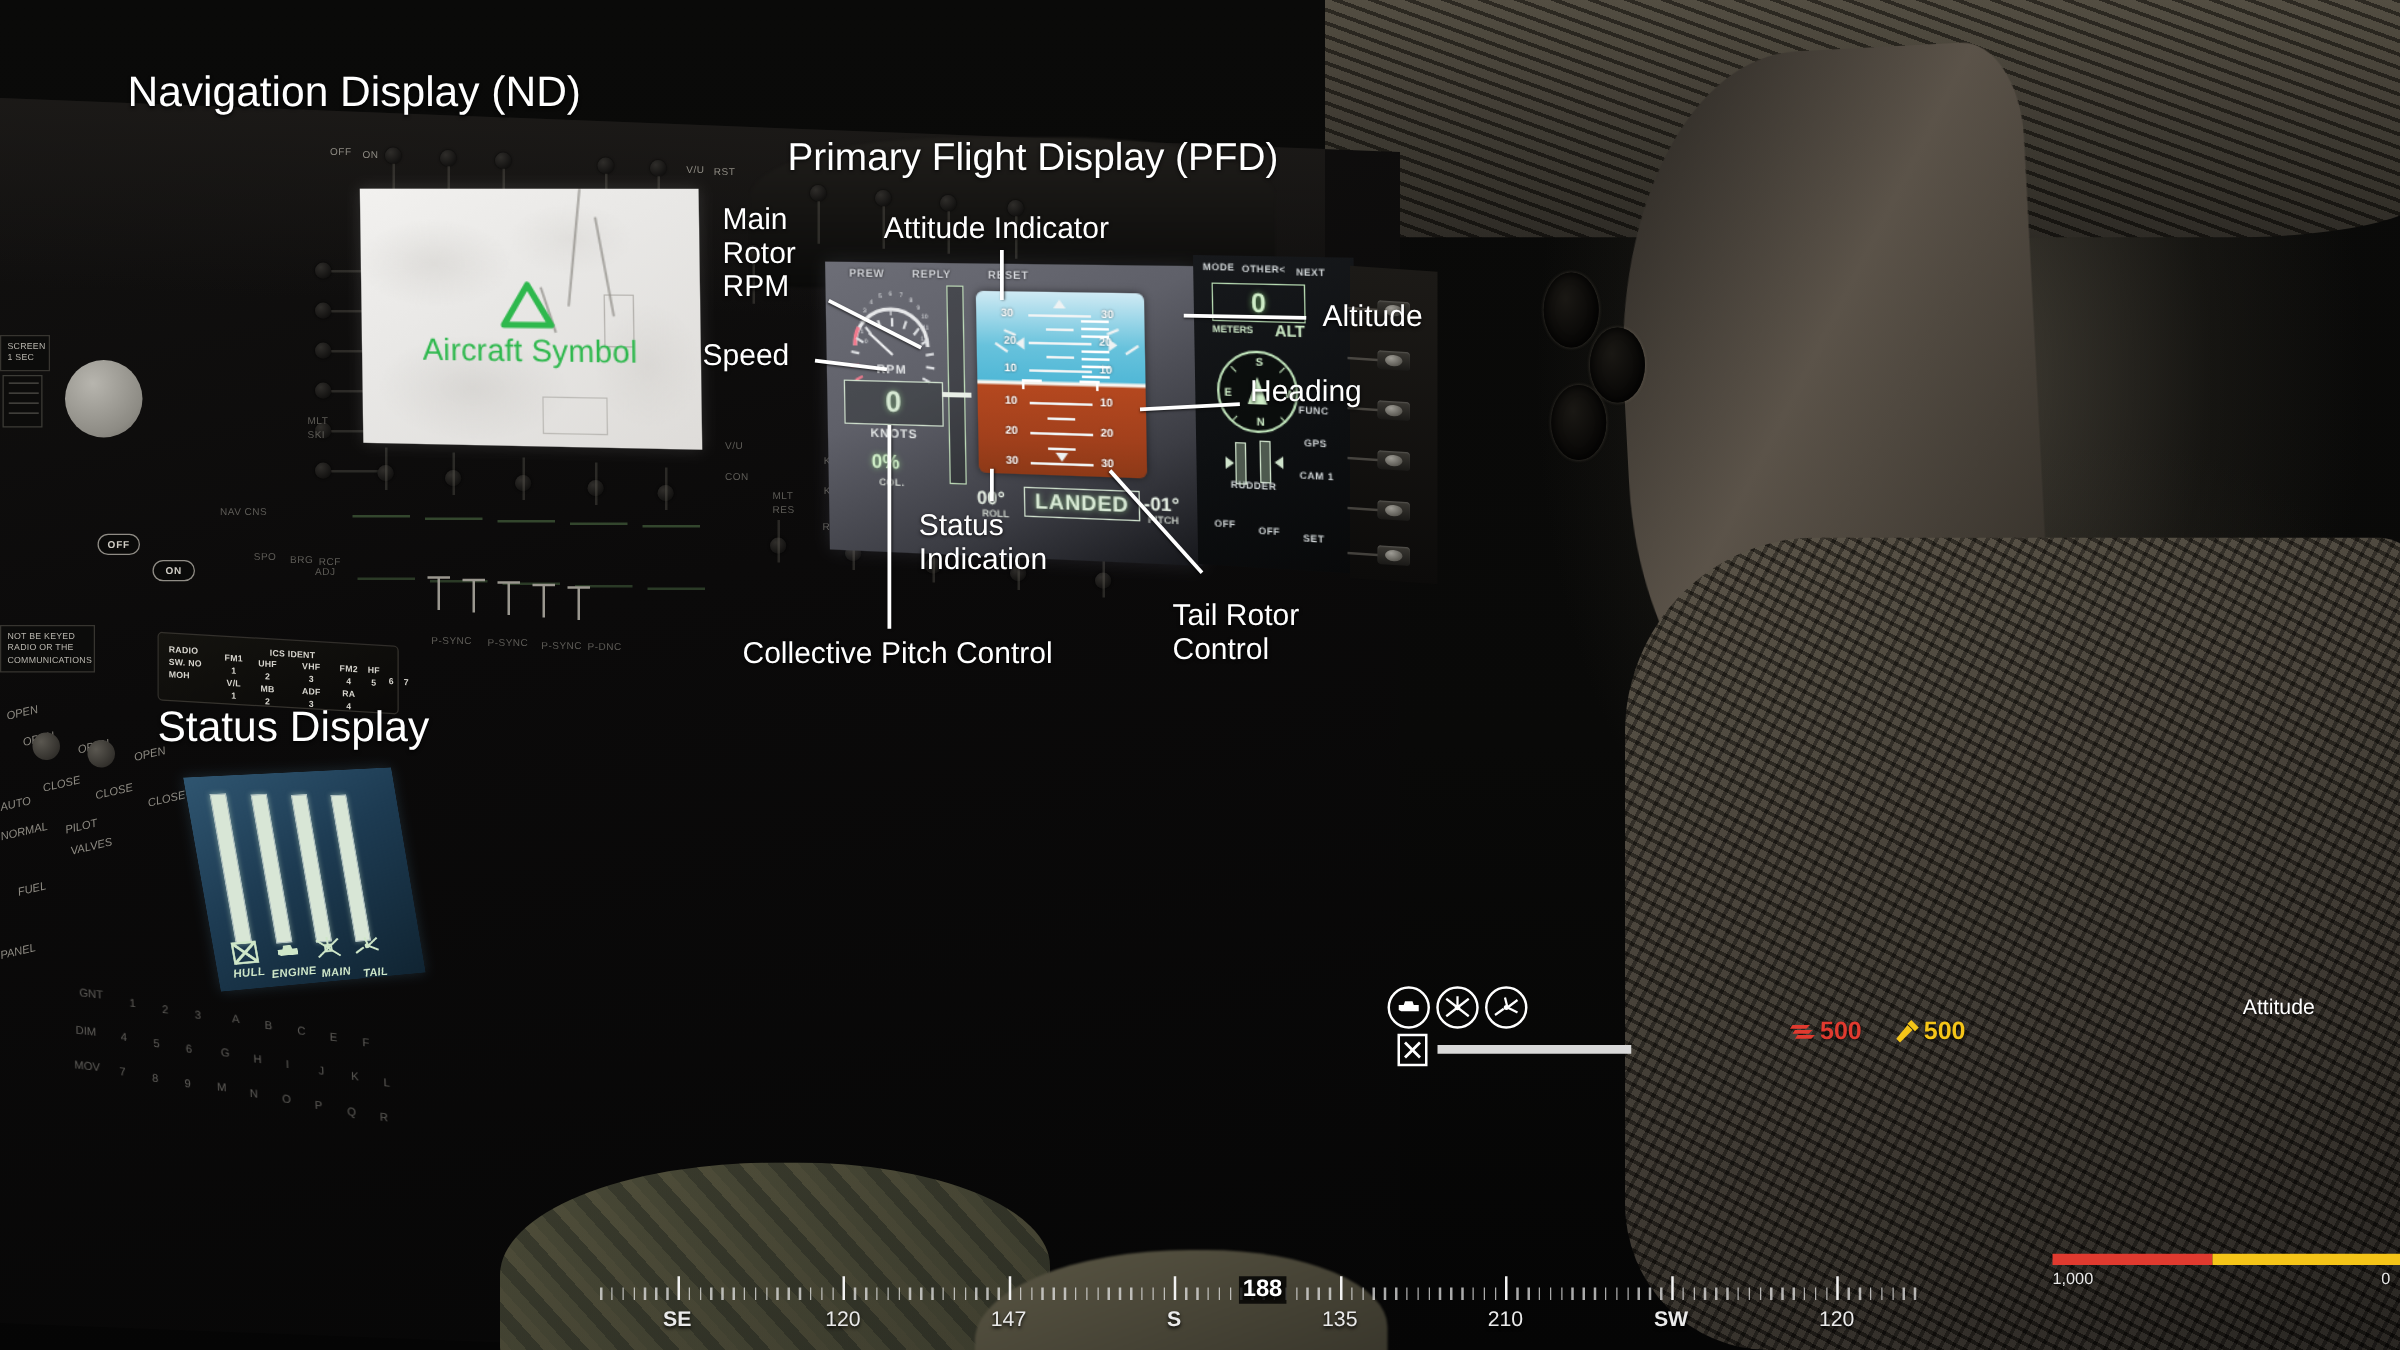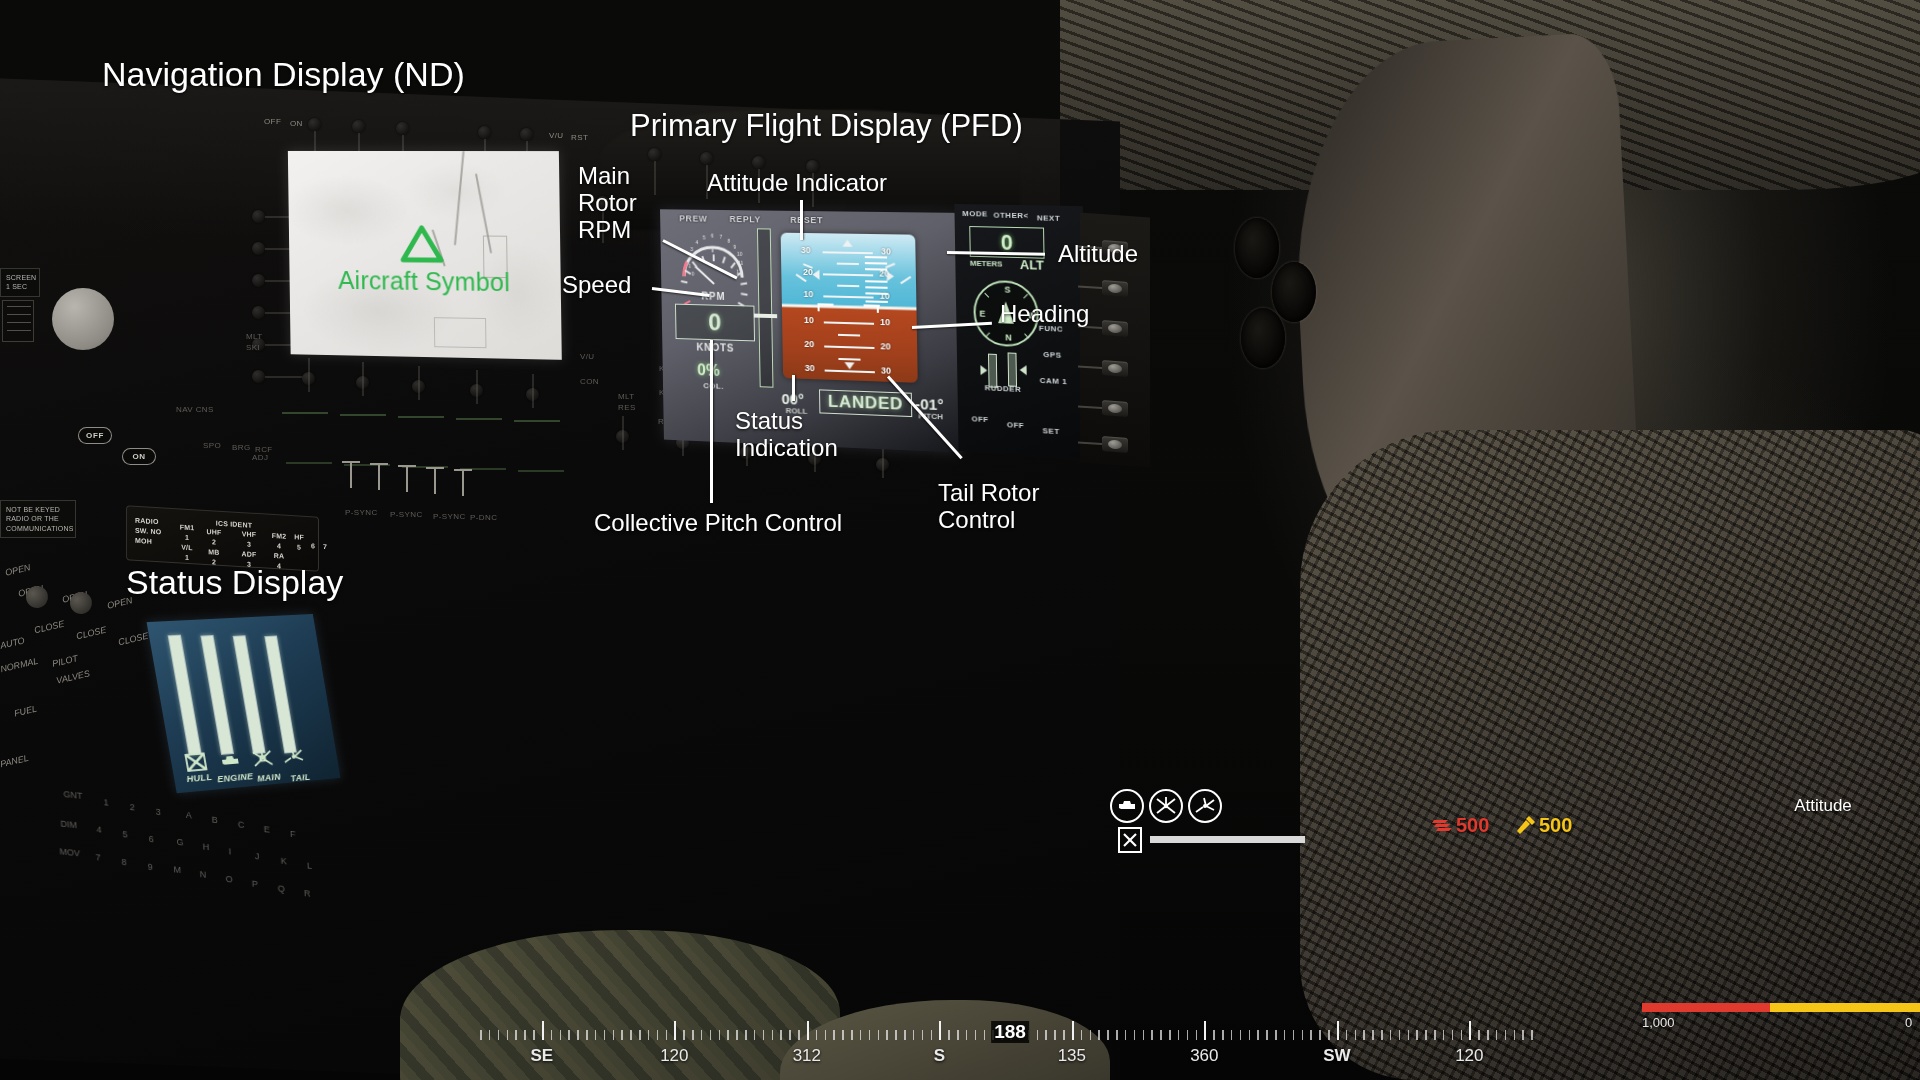--- a/index.html
+++ b/index.html
@@ -956,18 +956,18 @@
 </svg>
 <span class="sup-num" style="left:1539px;top:814px;color:#f5c518">500</span>
 
 <div class="sup-bar" style="left:1642px;top:1003px;width:128px;background:#e03a2f"></div>
 <div class="sup-bar" style="left:1770px;top:1003px;width:150px;background:#f5c518"></div>
 <span class="sup-end" style="left:1642px;top:1015px">1,000</span>
 <span class="sup-end" style="left:1905px;top:1015px">0</span>
 
 <div class="clbl card" style="left: 541.833px; top: 1046px; position: absolute;">SE</div>
 <div class="clbl" style="left: 674.333px; top: 1046px; position: absolute;">120</div>
-<div class="clbl" style="left: 806.833px; top: 1046px; position: absolute;">312</div>
+<div class="clbl" style="left: 806.833px; top: 1046px; position: absolute;">147</div>
 <div class="clbl card" style="left: 939.333px; top: 1046px; position: absolute;">S</div>
 <div class="clbl" style="left: 1071.83px; top: 1046px; position: absolute;">135</div>
-<div class="clbl" style="left: 1204.33px; top: 1046px; position: absolute;">360</div>
+<div class="clbl" style="left: 1204.33px; top: 1046px; position: absolute;">210</div>
 <div class="clbl card" style="left: 1336.83px; top: 1046px; position: absolute;">SW</div>
 <div class="clbl" style="left: 1469.33px; top: 1046px; position: absolute;">120</div>
 
 </body></html>

